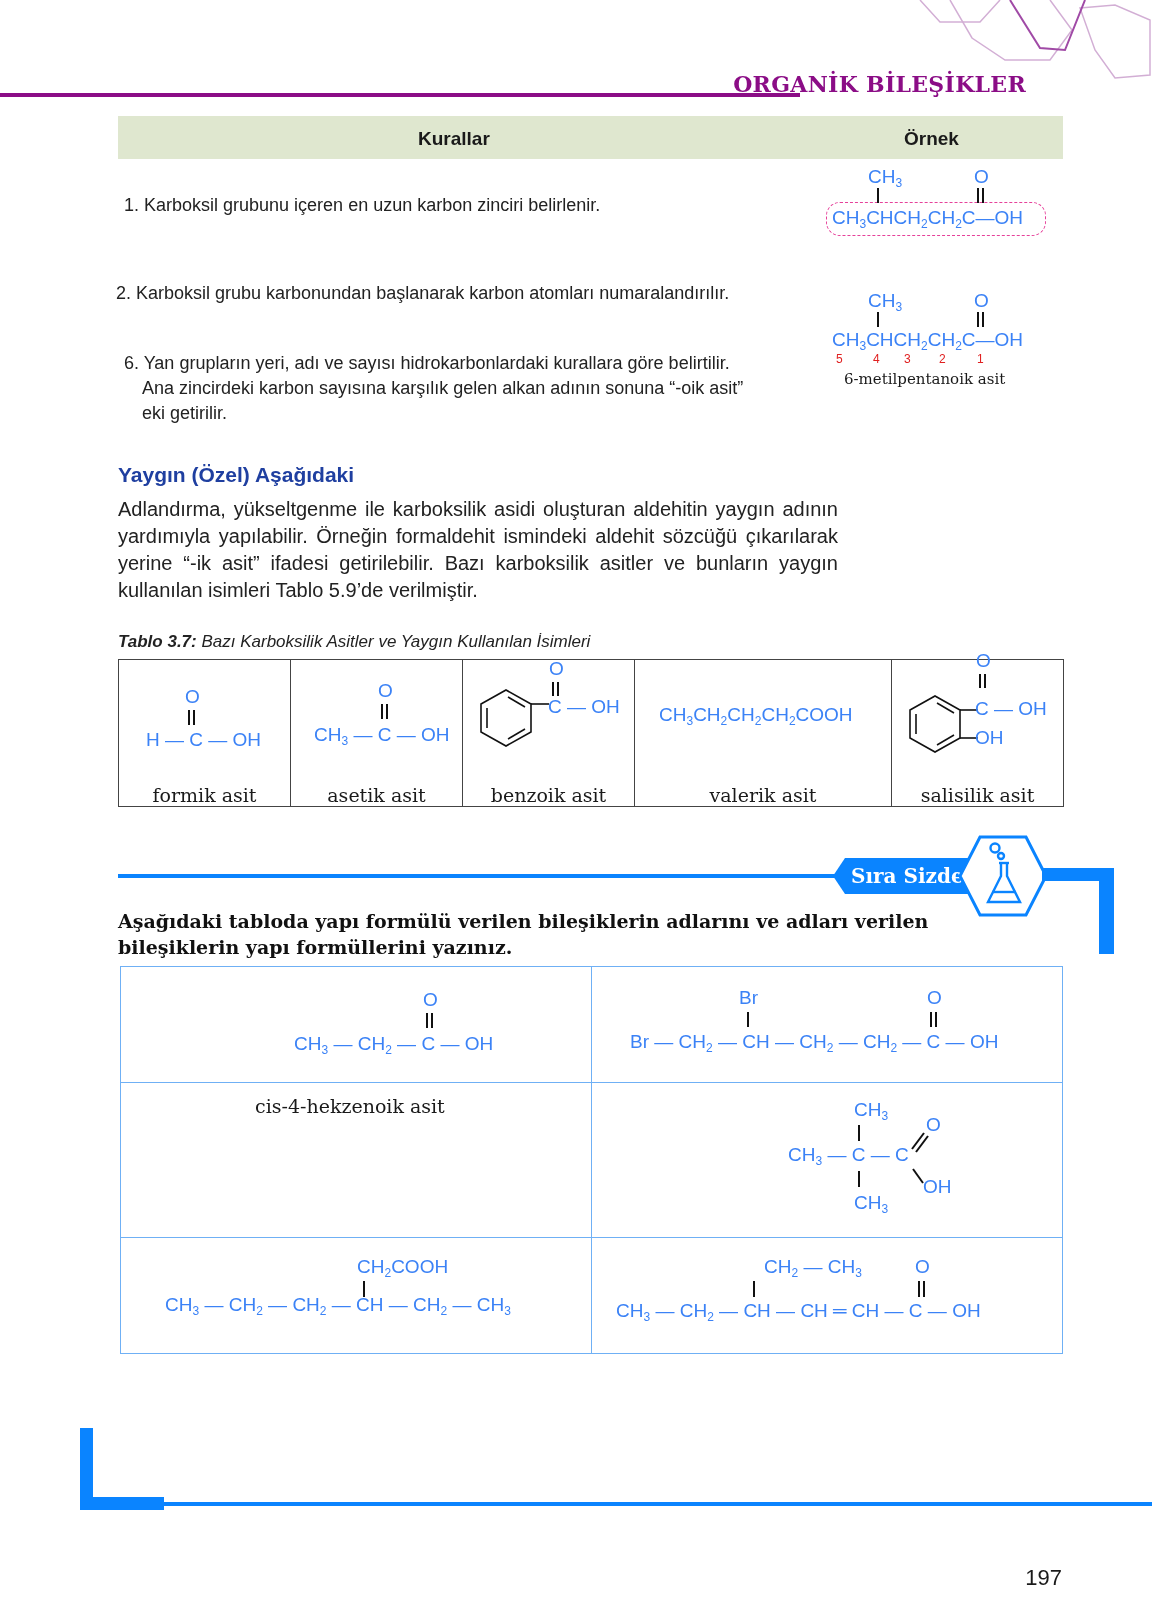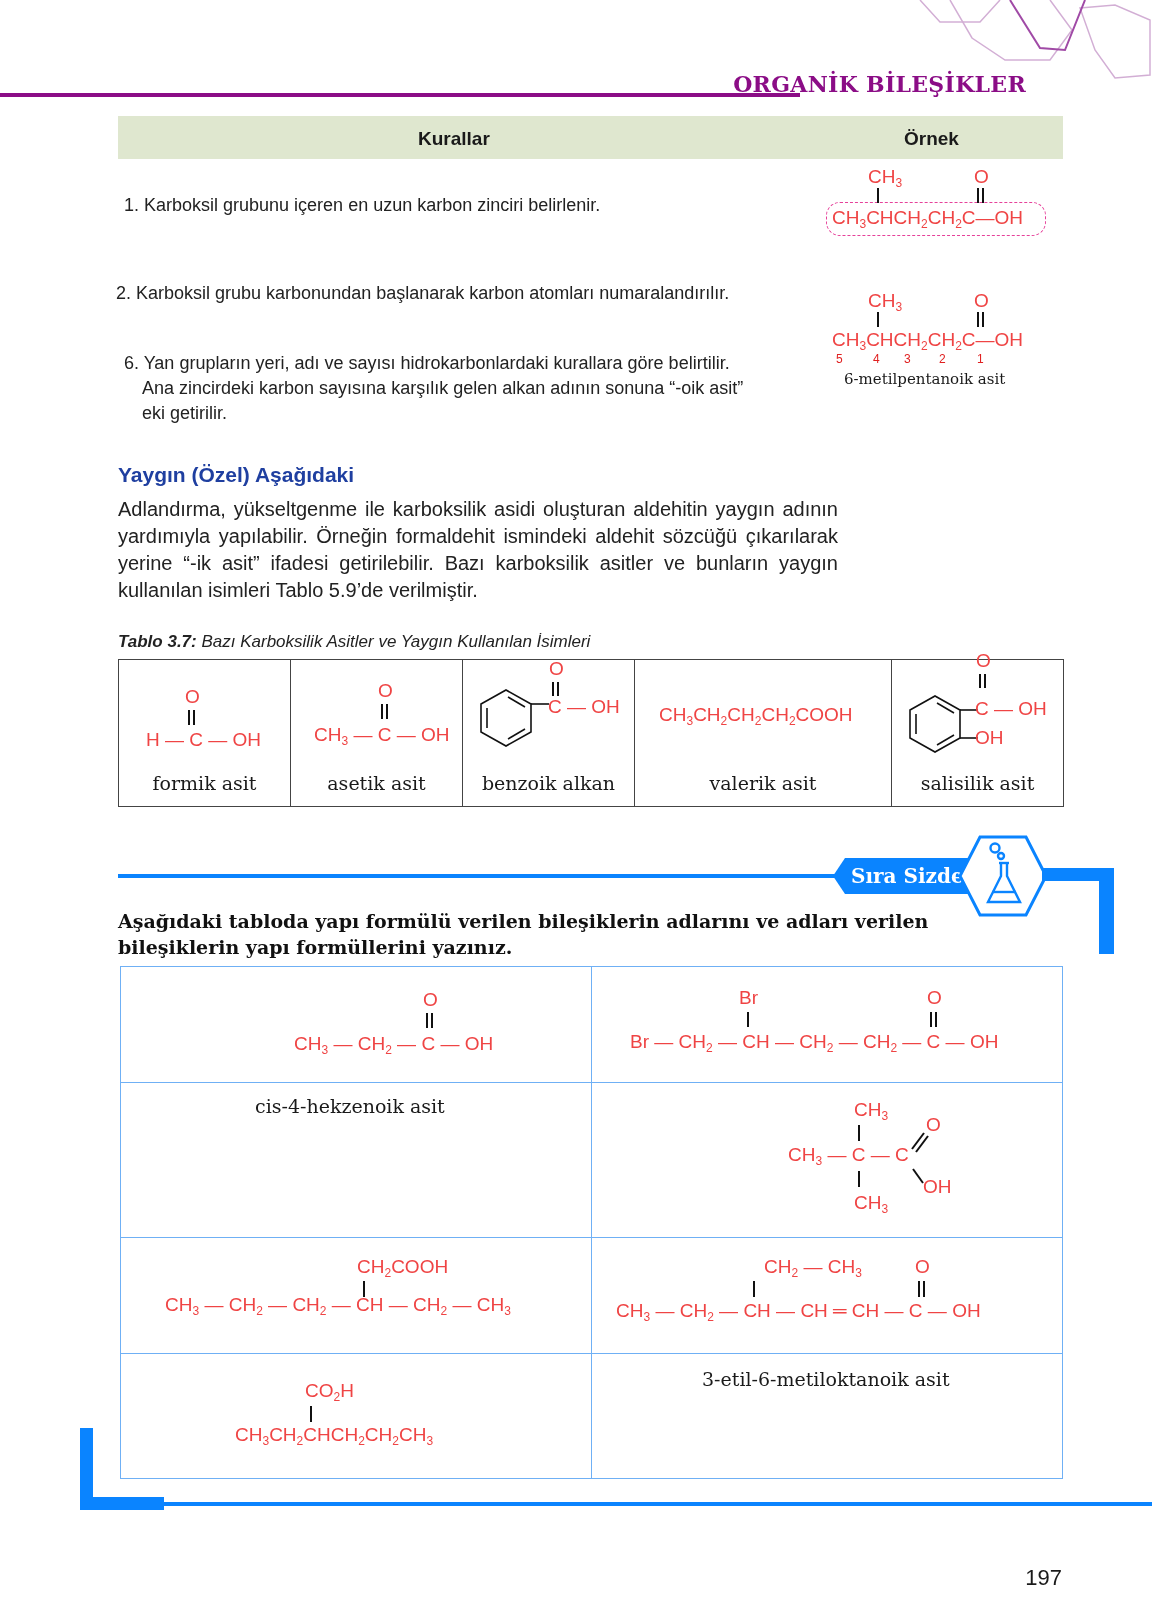--- a/index.html
+++ b/index.html
@@ -1,37 +1,37 @@
 <!DOCTYPE html>
 <html><head>
 <meta charset="utf-8">
 <style>
   html,body{margin:0;padding:0;background:#fff;}
   body{width:1152px;height:1624px;position:relative;overflow:hidden;font-family:"Liberation Sans",sans-serif;color:#1a1a1a;}
   .abs{position:absolute;}
-  .chem{font-family:"Liberation Sans",sans-serif;font-size:19px;color:#ef4444;white-space:nowrap;}
+  .chem{font-family:"Liberation Sans",sans-serif;font-size:19px;color:#3b82f6;white-space:nowrap;}
   .chem sub{font-size:12px;vertical-align:-4px;}
   .serif{font-family:"DejaVu Serif",serif;}
   
   .hdr-line{left:0;top:93px;width:800px;height:4px;background:#8b0d86;}
   .hdr-title{right:126px;top:71px;font-family:"DejaVu Serif",serif;font-weight:bold;font-size:22px;color:#8b0d86;letter-spacing:0.3px;}
   
   .rules-head{left:118px;top:116px;width:945px;height:43px;background:#dfe7cf;}
   .rules-head span{position:absolute;top:12px;font-weight:bold;font-size:19px;}
   .rule-text{font-size:18px;line-height:25px;color:#222;}
   .num{color:#e02020;font-size:12px;position:absolute;}
   .bond-v{position:absolute;width:2px;background:#111;}
   
   .sec-title{left:118px;top:463px;font-weight:bold;font-size:21px;color:#1f3fa0;}
   .para{left:118px;top:496px;width:720px;font-size:20px;line-height:27px;text-align:justify;color:#222;}
   .caption{left:118px;top:632px;font-size:17px;font-style:italic;color:#222;}
   .caption b{}
   table.acids{position:absolute;left:118px;top:659px;border-collapse:collapse;}
   table.acids td{border:1.5px solid #444;height:146px;vertical-align:bottom;text-align:center;padding:0;position:relative;}
-  .acid-name{font-family:"DejaVu Serif",serif;font-size:19px;display:block;margin-bottom:12px;}
+  .acid-name{font-family:"DejaVu Serif",serif;font-size:19px;display:block;margin-bottom:0;}
   
   .blue{background:#0a84ff;}
   .task{left:118px;top:908px;width:840px;font-family:"DejaVu Serif",serif;font-weight:bold;font-size:19px;line-height:26px;color:#111;}
   table.ex{position:absolute;left:120px;top:966px;border-collapse:collapse;}
   table.ex td{border:1.5px solid #6fb0f5;position:relative;padding:0;}
   .ex-name{font-family:"DejaVu Serif",serif;font-size:19px;position:absolute;}
   .pagenum{right:90px;top:1565px;font-size:22px;font-family:"Liberation Sans",sans-serif;}
 </style>
 </head>
 <body>
@@ -112,21 +112,21 @@
           <line x1="16" y1="24" x2="16" y2="44"></line>
               <line x1="37" y1="13" x2="54" y2="23"></line>
               <line x1="37" y1="55" x2="54" y2="45"></line>
           <line x1="60" y1="20" x2="78" y2="20"></line>
         </g>
       </svg>
       <div class="abs chem" style="left:86px;top:-2px">O</div>
       <div class="bond-v" style="left:89px;top:22px;height:14px;"></div>
       <div class="bond-v" style="left:94px;top:22px;height:14px;"></div>
       <div class="abs chem" style="left:85px;top:36px">C — OH</div>
-      <span class="acid-name">benzoik alkan</span>
+      <span class="acid-name">benzoik asit</span>
     </td>
     <td style="width:256px">
       <div class="abs chem" style="left:24px;top:44px">CH<sub>3</sub>CH<sub>2</sub>CH<sub>2</sub>CH<sub>2</sub>COOH</div>
       <span class="acid-name">valerik asit</span>
     </td>
     <td style="width:171px">
       <svg class="abs" style="left:8px;top:30px" width="80" height="70" viewBox="0 0 80 70">
         <g fill="none" stroke="#111" stroke-width="1.6">
           <polygon points="10,20 35,6 60,20 60,48 35,62 10,48"></polygon>
           <line x1="16" y1="24" x2="16" y2="44"></line>
@@ -212,30 +212,20 @@
     </td>
     <td style="height:115px">
       <div class="abs chem" style="left:172px;top:18px">CH<sub>2</sub> — CH<sub>3</sub></div>
       <div class="abs chem" style="left:323px;top:18px">O</div>
       <div class="bond-v" style="left:161px;top:43px;height:16px;"></div>
       <div class="bond-v" style="left:326px;top:43px;height:16px;"></div>
       <div class="bond-v" style="left:331px;top:43px;height:16px;"></div>
       <div class="abs chem" style="left:24px;top:62px">CH<sub>3</sub> — CH<sub>2</sub> — CH — CH ═ CH — C — OH</div>
     </td>
   </tr>
-  <tr>
-    <td style="height:124px">
-      <div class="abs chem" style="left:184px;top:26px">CO<sub>2</sub>H</div>
-      <div class="bond-v" style="left:189px;top:52px;height:16px;"></div>
-      <div class="abs chem" style="left:114px;top:70px">CH<sub>3</sub>CH<sub>2</sub>CHCH<sub>2</sub>CH<sub>2</sub>CH<sub>3</sub></div>
-    </td>
-    <td style="height:124px">
-      <span class="ex-name" style="left:110px;top:14px">3-etil-6-metiloktanoik asit</span>
-    </td>
-  </tr>
 </tbody>
   </table>
 
 <div class="abs blue" style="left:80px;top:1428px;width:13px;height:82px;"></div>
 <div class="abs blue" style="left:80px;top:1497px;width:84px;height:13px;"></div>
 <div class="abs blue" style="left:160px;top:1502px;width:992px;height:4px;"></div>
 
 <div class="abs pagenum">197</div>
 
 </body></html>

